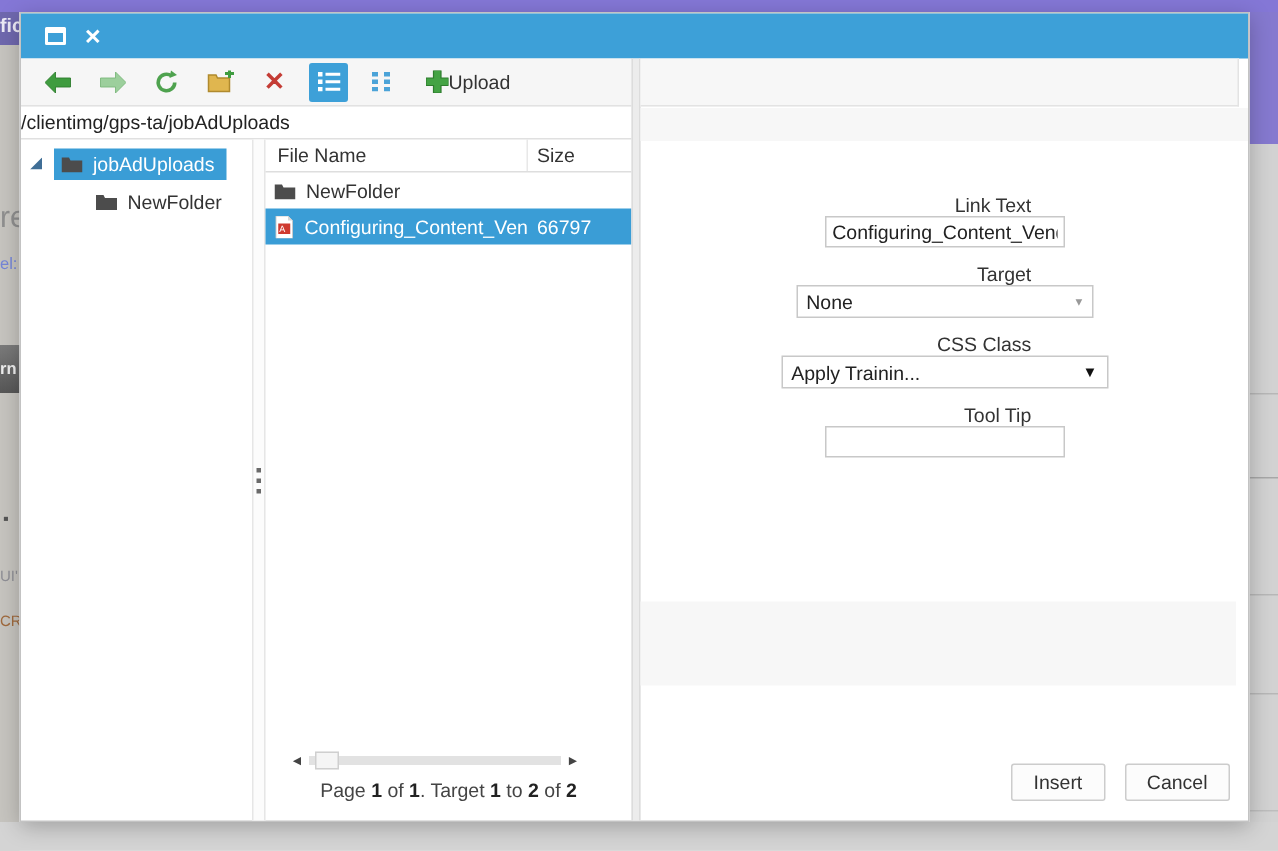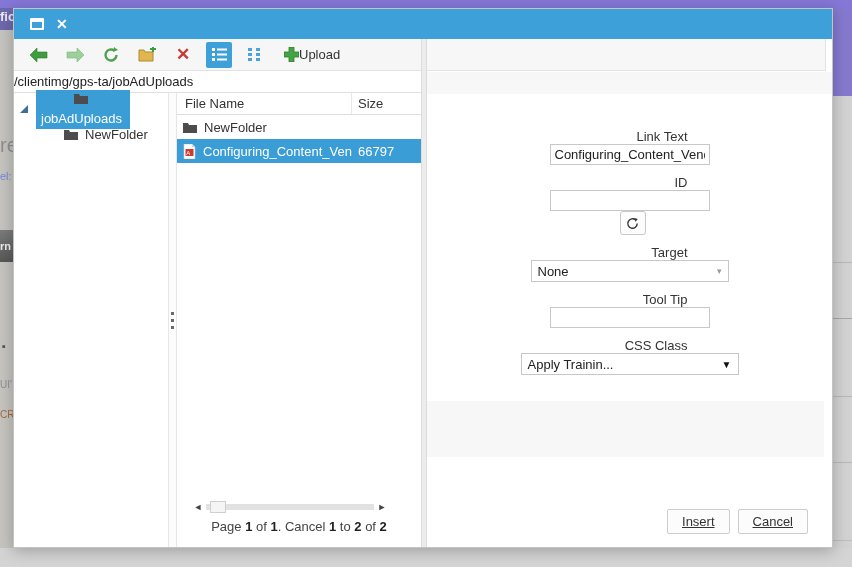--- a/index.html
+++ b/index.html
@@ -48,21 +48,21 @@
   .upload { display:flex; align-items:center; margin-left:6px; cursor:pointer; }
   .upload-label { color:#333; }
   .crumb { height:22px; border-bottom:1px solid #e0e0e0; display:flex; align-items:center;
     padding-left:0; color:#222; flex:none; }
   .left-content { flex:1; display:flex; min-height:0; }
 
   .tree { width:154px; padding-top:5px; }
   .tree-row { display:flex; align-items:center; height:22px; }
   .tree-tri { width:8px; height:8px; margin:0 8px 0 6px; flex:none; }
   .tree-node { display:flex; align-items:center; gap:7px; padding:3px 8px 3px 5px; cursor:pointer; }
-  .tree-node.sel { background:#3a9dd6; color:#fff;flex-direction:column; }
+  .tree-node.sel { background:#3a9dd6; color:#fff; }
   .tree-row.child { margin-left:50px; margin-top:3px; }
   .tree-row.child .tree-node { padding-left:0; }
 
   .splitter { width:9px; border-left:1px solid #e6e6e6; border-right:1px solid #e6e6e6;
     background:#fcfcfc; display:flex; flex-direction:column; align-items:center;
     justify-content:center; gap:4px; cursor:col-resize; }
   .grip { width:3px; height:3px; background:#6a6a6a; }
 
   .grid { flex:1; display:flex; flex-direction:column; min-width:0; }
   .g-head { display:flex; height:22px; border-bottom:1px solid #dedede; align-items:center; flex:none; }
@@ -102,21 +102,21 @@
   .idbtn { width:26px; height:24px; margin-left:6px; border:1px solid #c8c8c8; border-radius:3px;
     background:#fcfcfc; display:flex; align-items:center; justify-content:center; cursor:pointer; }
   .ddl { height:22px; border:1px solid #c8c8c8; background:#fff; display:flex; align-items:center;
     padding:8px 6px; cursor:pointer; }
   .ddl .val { flex:1; color:#222; }
   .ddl-target { width:198px; }
   .ddl-css { width:218px; }
   .arr-sm { color:#999; font-size:9px; }
   .arr-bk { color:#111; font-size:10px; }
   .preview-band { position:absolute; left:0; top:362px; right:8px; height:56px; background:#f7f7f7; }
-  .footer { position:absolute; top:470px; right:24px; display:flex; gap:8px;text-decoration:underline; }
+  .footer { position:absolute; top:470px; right:12px; display:flex; gap:13px; }
   .btn { min-width:57px; height:25px; background:#fcfcfc; border:1px solid #ccc; border-radius:2px;
     font-family:"Liberation Sans", sans-serif; font-size:13px; color:#333; padding:0 14px; cursor:pointer; }
 </style>
 </head>
 <body>
 
 <div class="bg-frag bg-topstrip"></div>
 <div class="bg-frag bg-left-purple"></div>
 <div class="bg-frag bg-left-col"></div>
 <div class="bg-frag fr-fic">fic</div>
@@ -266,64 +266,54 @@
           <div class="g-spacer"></div>
 
           <div class="hscroll">
             <span class="sc-arrow">◄</span>
             <div class="sc-track">
               <div class="sc-thumb"></div>
             </div>
             <span class="sc-arrow">►</span>
           </div>
           <div class="pager">
-            <span>Page </span><span class="b">1</span><span> of </span><span class="b">1</span><span>. Cancel </span><span class="b">1</span><span> to </span><span class="b">2</span><span> of </span><span class="b">2</span>
+            <span>Page </span><span class="b">1</span><span> of </span><span class="b">1</span><span>. Target </span><span class="b">1</span><span> to </span><span class="b">2</span><span> of </span><span class="b">2</span>
           </div>
         </div>
       </div>
     </div>
 
     <div class="divider"></div>
 
     <div class="right">
       <div class="band1"></div>
       <div class="band2"></div>
 
       <div class="form">
         <div class="frow">
           <span class="flabel">Link Text</span>
           <input class="tin" type="text" value="Configuring_Content_Vendor" style="">
-        </div>
-        <div class="frow">
-          <span class="flabel">ID</span>
-          <input class="tin" type="text" value="" style="">
-          <div class="idbtn">
-            <svg width="15" height="15" viewBox="0 0 16 16">
-              <path d="M13 8a5 5 0 1 1-1.7-3.75" fill="none" stroke="#333" stroke-width="1.5"></path>
-              <polygon points="9.8,2.2 13.6,3.1 11.3,6.2" fill="#333"></polygon>
-              </svg>
-          </div>
         </div>
         <div class="frow">
           <span class="flabel">Target</span>
           <div class="ddl ddl-target">
             <span class="val">None</span>
             <span class="arr-sm">▾</span>
           </div>
         </div>
-        <div class="frow">
-          <span class="flabel">Tool Tip</span>
-          <input class="tin" type="text" value="" style="">
-        </div>
         <div class="frow" style="margin-top:4px">
           <span class="flabel">CSS Class</span>
           <div class="ddl ddl-css">
             <span class="val">Apply Trainin...</span>
             <span class="arr-bk">▼</span>
           </div>
+        </div>
+        <div class="frow">
+          <span class="flabel">Tool Tip</span>
+          <input class="tin" type="text" value="" style="">
         </div>
       </div>
 
       <div class="preview-band"></div>
 
       <div class="footer">
         <button class="btn">Insert</button>
         <button class="btn">Cancel</button>
       </div>
     </div>

